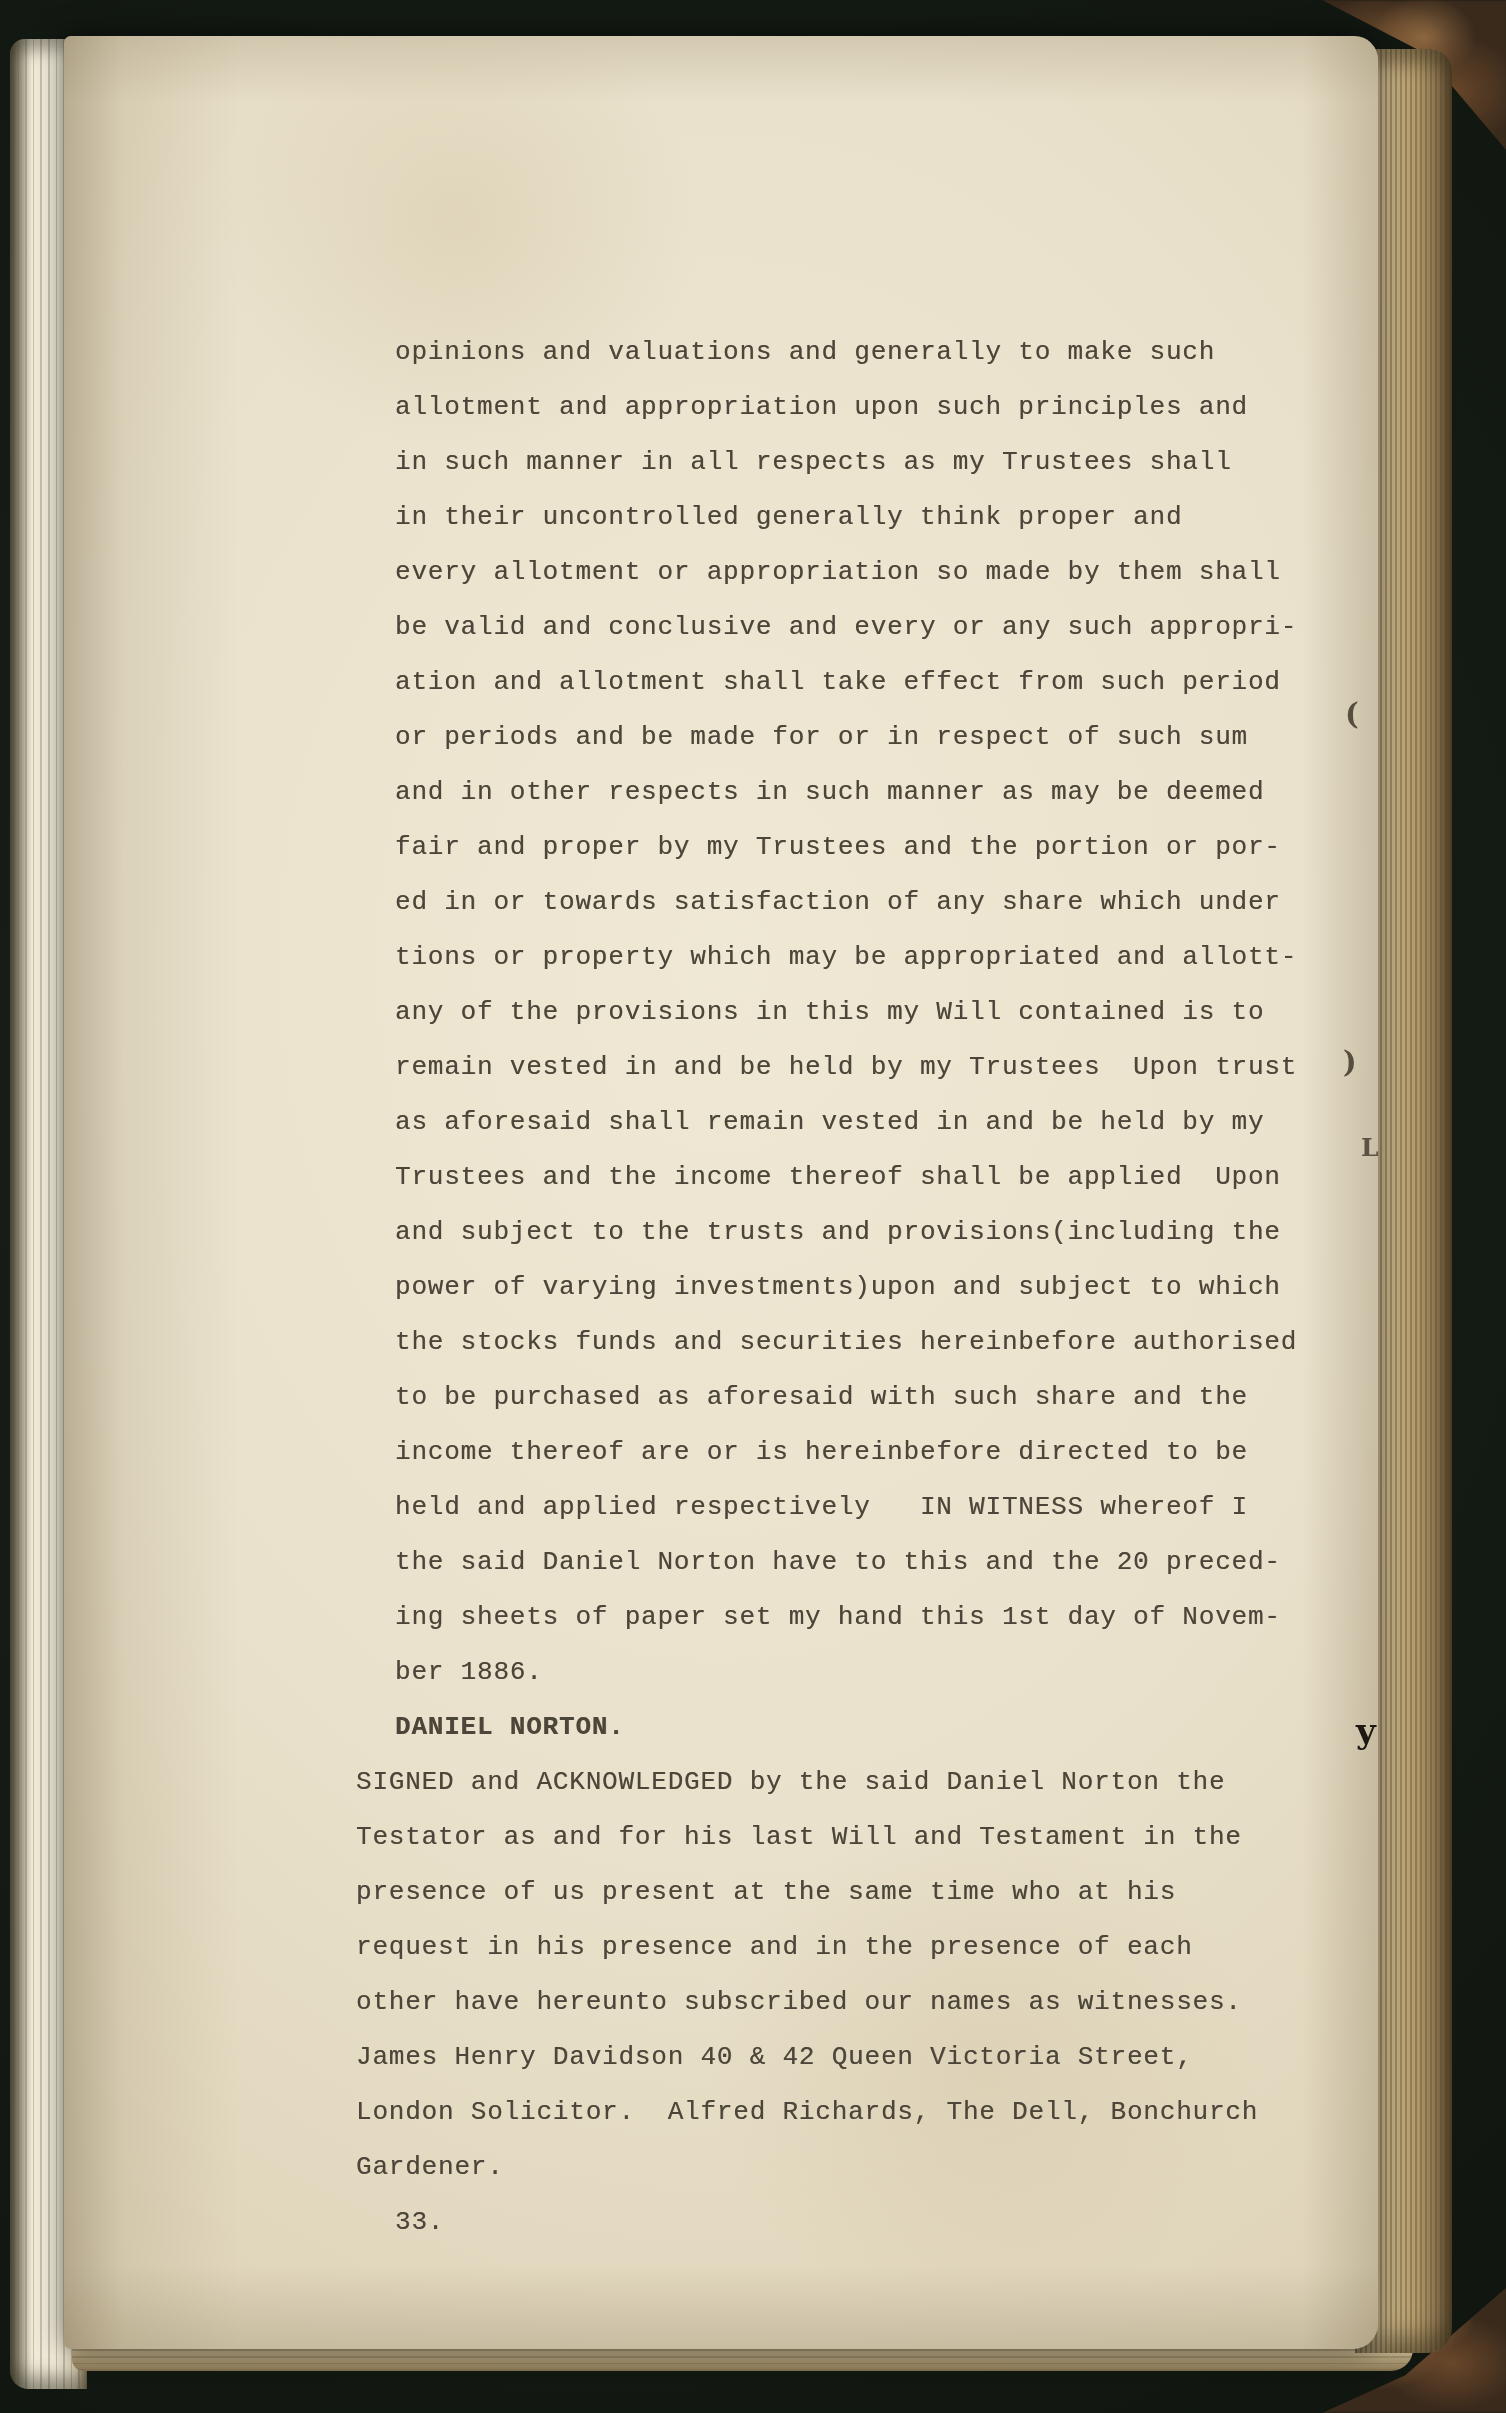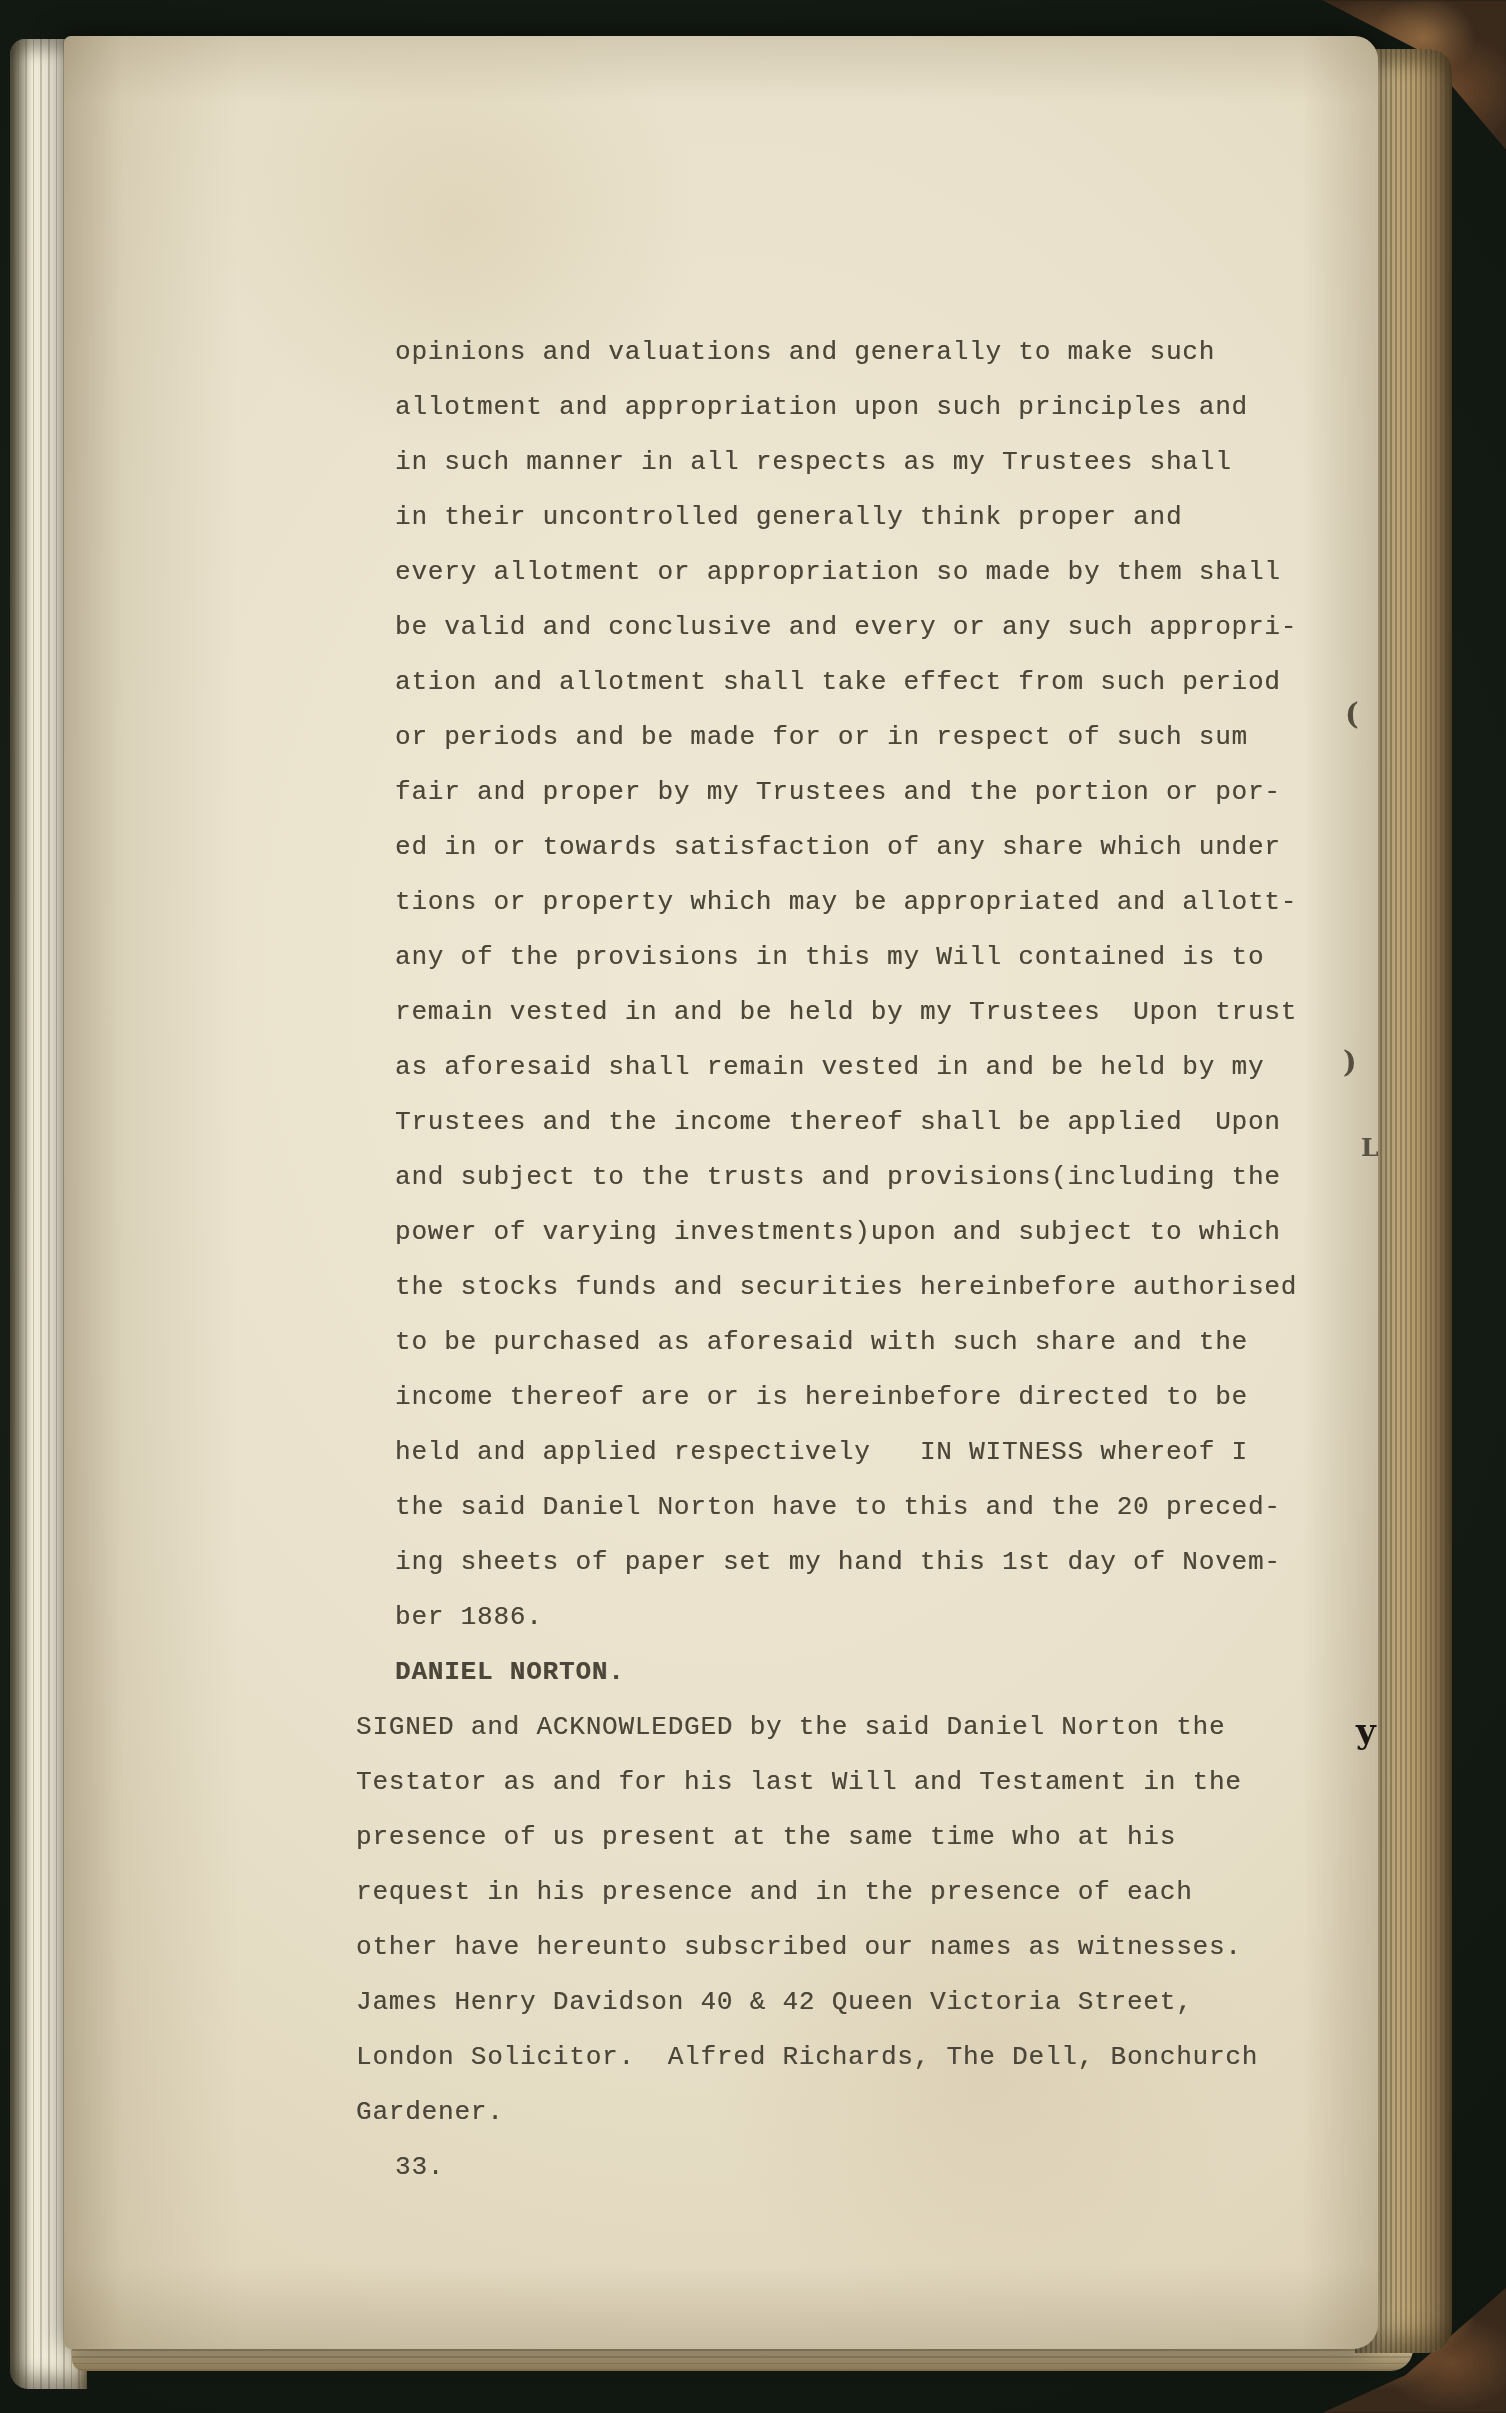--- a/index.html
+++ b/index.html
@@ -113,20 +113,21 @@
 
     <div class="body-lines">
         <div class="line">opinions and valuations and generally to make such</div>
         <div class="line">allotment and appropriation upon such principles and</div>
         <div class="line">in such manner in all respects as my Trustees shall</div>
         <div class="line">in their uncontrolled generally think proper and</div>
         <div class="line">every allotment or appropriation so made by them shall</div>
         <div class="line">be valid and conclusive and every or any such appropri-</div>
         <div class="line">ation and allotment shall take effect from such period</div>
         <div class="line">or periods and be made for or in respect of such sum</div>
+        <div class="line">and in other respects in such manner as may be deemed</div>
         <div class="line">fair and proper by my Trustees and the portion or por-</div>
         <div class="line">ed in or towards satisfaction of any share which under</div>
         <div class="line">tions or property which may be appropriated and allott-</div>
         <div class="line">any of the provisions in this my Will contained is to</div>
         <div class="line">remain vested in and be held by my Trustees  Upon trust</div>
         <div class="line">as aforesaid shall remain vested in and be held by my</div>
         <div class="line">Trustees and the income thereof shall be applied  Upon</div>
         <div class="line">and subject to the trusts and provisions(including the</div>
         <div class="line">power of varying investments)upon and subject to which</div>
         <div class="line">the stocks funds and securities hereinbefore authorised</div>

